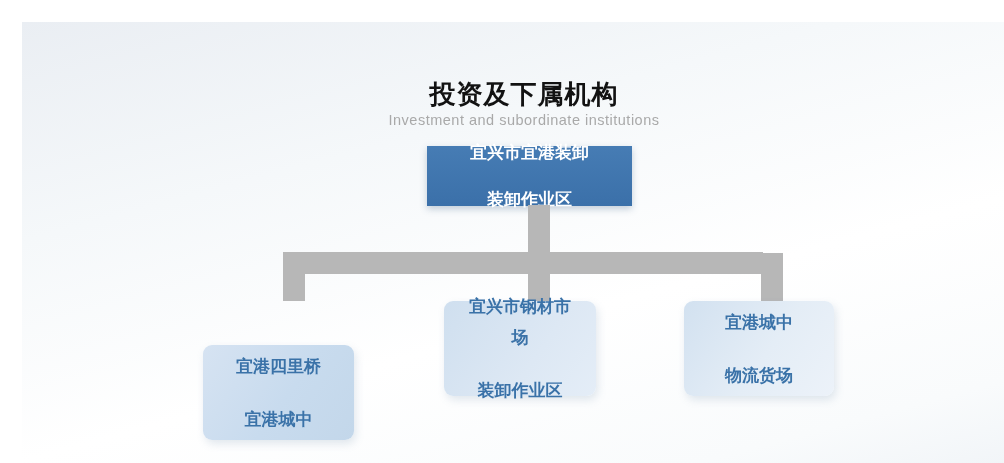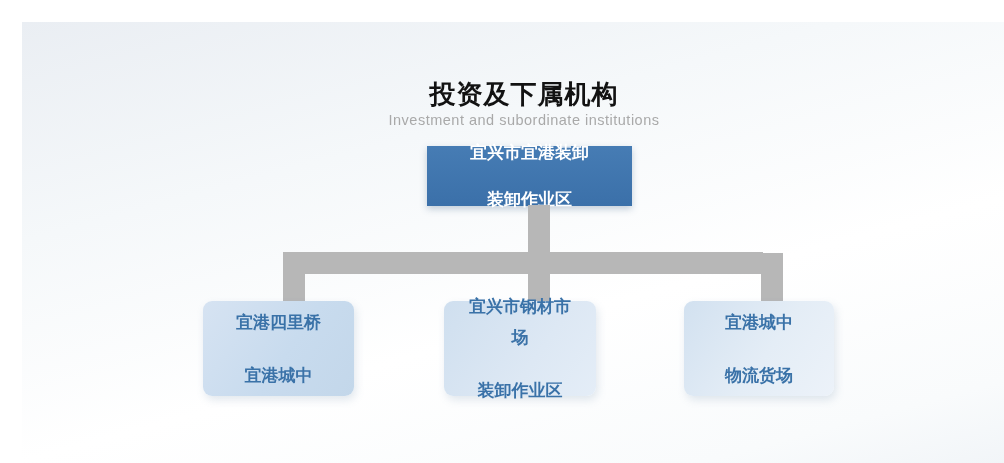--- a/index.html
+++ b/index.html
@@ -77,20 +77,21 @@
     color: #3a72a8;
     font-size: 17px;
     font-weight: 700;
     line-height: 31px;
     text-align: center;
   }
   .child-box-1 {
     left: 181px;
     width: 151px;
     background: linear-gradient(125deg, #d6e3f2 0%, #c8dbee 55%, #c3d7ea 100%);
+    margin-top: 44px;
   }
   .child-box-2 {
     left: 422px;
     width: 152px;
     background: linear-gradient(125deg, #cfdfef 0%, #dde8f4 60%, #e4edf7 100%);
   }
   .child-box-3 {
     left: 662px;
     width: 150px;
     background: linear-gradient(125deg, #d2e1f0 0%, #e4edf6 55%, #ecf2f9 100%);

